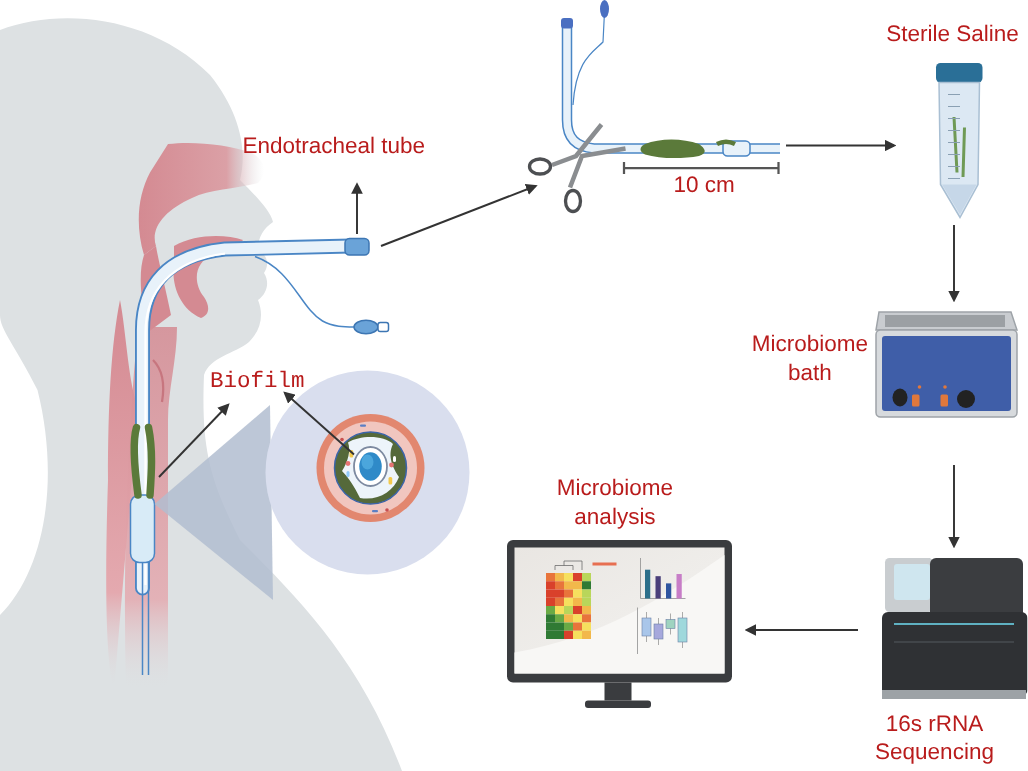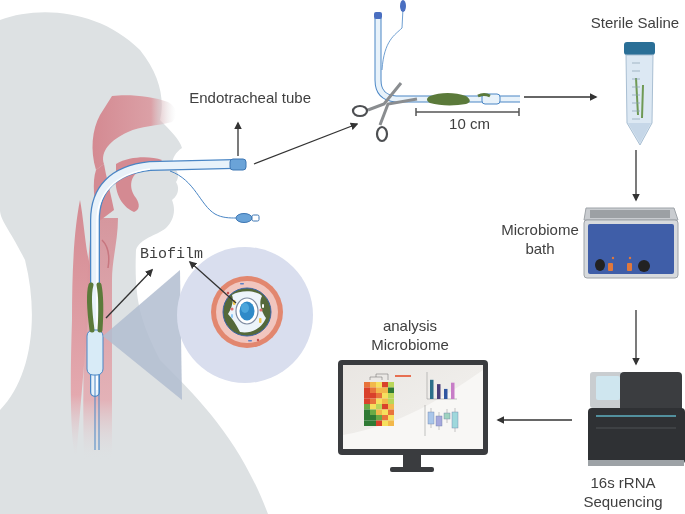--- a/index.html
+++ b/index.html
@@ -1,19 +1,19 @@
 <!DOCTYPE html>
 <html><head>
 <meta charset="utf-8">
 <style>
   html, body { margin: 0; padding: 0; background: #ffffff; }
   body { width: 685px; height: 514px; position: relative; overflow: hidden;
          font-family: "Liberation Sans", sans-serif; }
   #diagram { position: absolute; left: 0; top: 0; width: 685px; height: 514px; }
-  .lbl { position: absolute; color: #404040; font-size: 15px; line-height: 19px;
+  .lbl { position: absolute; color: #b91c1c; font-size: 15px; line-height: 19px;
          text-align: center; white-space: nowrap; font-family: "Liberation Sans", sans-serif; }
 </style>
 </head>
 <body>
 
 <svg id="diagram" viewBox="0 0 685 514" xmlns="http://www.w3.org/2000/svg">
   <defs>
     <linearGradient id="airwayFade" x1="0" y1="0" x2="0" y2="1">
       <stop offset="0" stop-color="#d48a92"></stop>
       <stop offset="0.75" stop-color="#e4a9af"></stop>
@@ -223,28 +223,28 @@
     <line x1="254" y1="164" x2="357" y2="124" stroke="#333" stroke-width="1.3" marker-end="url(#ah)"></line>
     <line x1="524" y1="97" x2="596" y2="97" stroke="#333" stroke-width="1.3" marker-end="url(#ah)"></line>
     <line x1="636" y1="150" x2="636" y2="200" stroke="#333" stroke-width="1.3" marker-end="url(#ah)"></line>
     <line x1="636" y1="310" x2="636" y2="364" stroke="#333" stroke-width="1.3" marker-end="url(#ah)"></line>
     <line x1="572" y1="420" x2="498" y2="420" stroke="#333" stroke-width="1.3" marker-end="url(#ah)"></line>
     <line x1="106" y1="318" x2="152" y2="270" stroke="#333" stroke-width="1.3" marker-end="url(#ah)"></line>
     <line x1="236" y1="303" x2="190" y2="262" stroke="#333" stroke-width="1.3" marker-end="url(#ah)"></line>
   </g>
 </svg>
 
-<div class="lbl" style="left:166px; top:88px; width:145px;text-align:right;">Endotracheal tube</div>
+<div class="lbl" style="left:150px; top:88px; width:145px;">Endotracheal tube</div>
 <div class="lbl" style="left:140px; top:245px; width:60px;font-family:Liberation Mono, monospace;">Biofilm</div>
 <div class="lbl" style="left:437px; top:114px; width:65px;">10 cm</div>
 <div class="lbl" style="left:585px; top:13px; width:100px;">Sterile Saline</div>
 <div class="lbl" style="left:495px; top:220px; width:90px;">
   <div>Microbiome</div>
   <div>bath</div>
 </div>
 <div class="lbl" style="left:355px; top:316px; width:110px;">
+  <div>Microbiome</div>
   <div>analysis</div>
-  <div>Microbiome</div>
 </div>
 <div class="lbl" style="left:573px; top:473px; width:100px;">
   <div>16s rRNA</div>
   <div>Sequencing</div>
 </div>
 
 </body></html>

